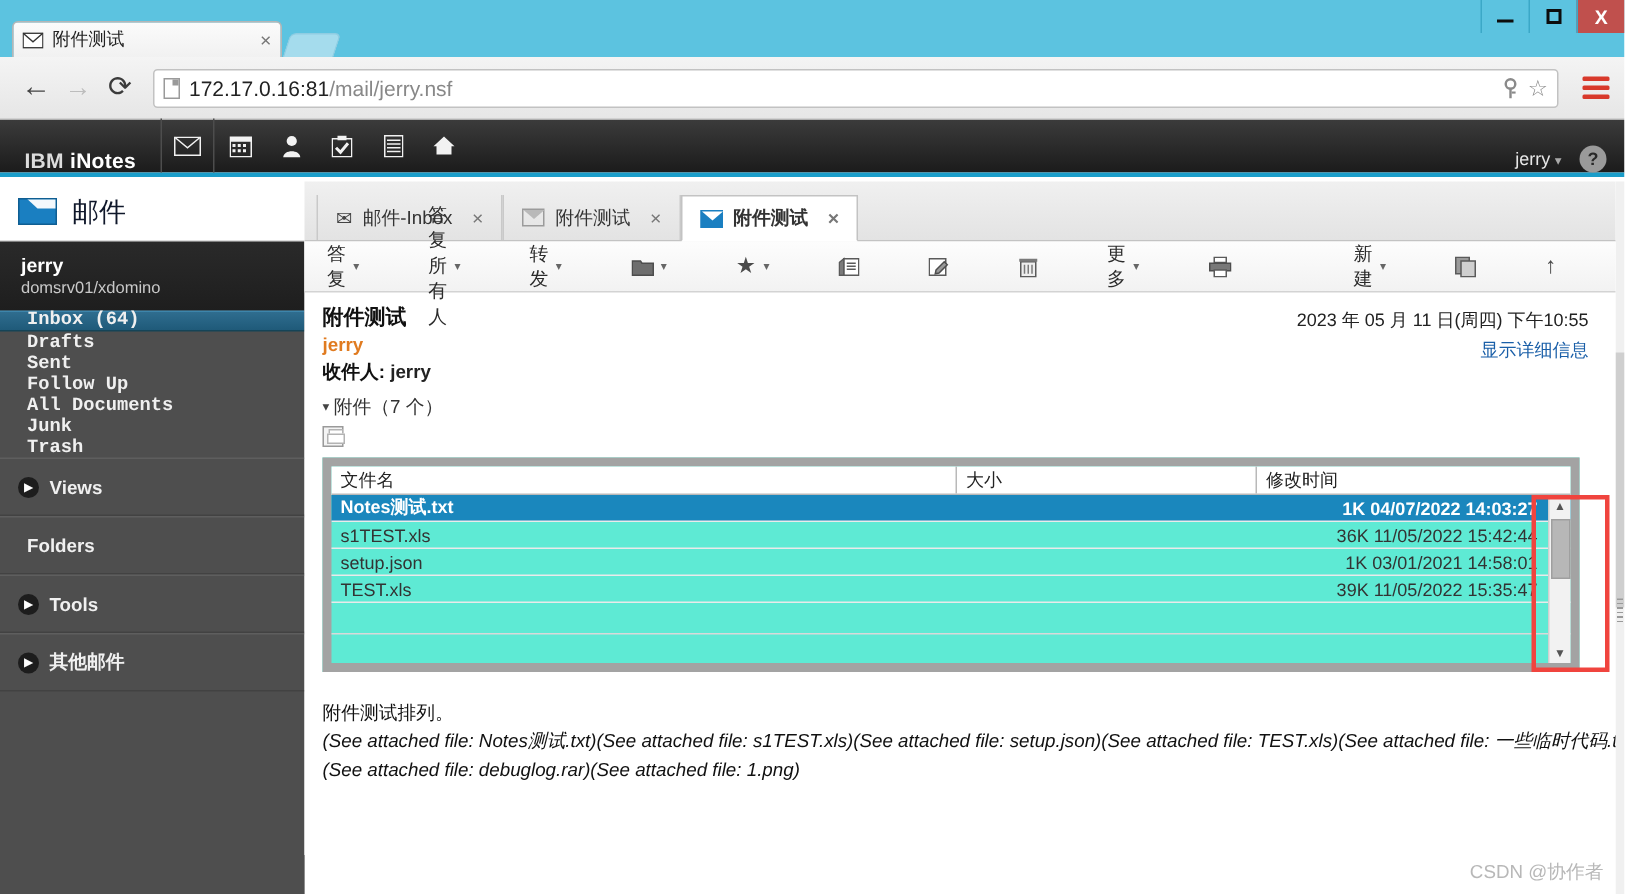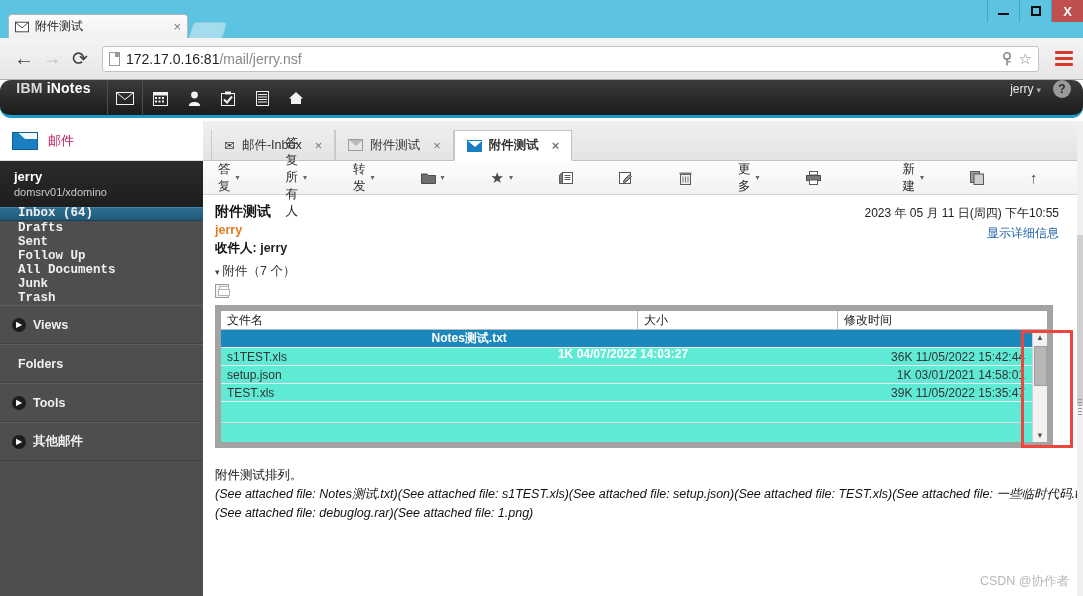--- a/index.html
+++ b/index.html
@@ -74,23 +74,22 @@
   .omni-right { margin-left: auto; display: flex; align-items: center; gap: 6px; }
   .key-icon { width: 12px; height: 14px; color: #888; }
   .star-icon { font-size: 15px; color: #8a8a8a; }
   .menu-icon { width: 18px; margin-left: 8px; display: flex; flex-direction: column; gap: 3px; }
   .menu-icon span { display: block; height: 3px; background: #d8392b; border-radius: 1px; }
 
   
   .inotes-header {
     position: absolute; top: 80px; left: 0; width: 1083px; height: 38px;
     background: linear-gradient(#3b3b3b, #1b1b1b);
-    display: flex; align-items: flex-start;
+    display: flex; align-items: flex-end;
     border-bottom: 3px solid #1a9dc9;
-    border-radius: 11px;
   }
   .brand {
     width: 107px; text-align: center; font-size: 14px; font-weight: bold; color: #fff;
     letter-spacing: .2px;
   }
   .brand .ibm { color: #dcdcdc; }
   .hdr-sep { width: 1px; height: 36px; background: #4d4d4d; }
   .hdr-icons { display: flex; align-items: center; }
   .hdr-ico {
     width: 34px; height: 35px; display: flex; align-items: center; justify-content: center;
@@ -113,21 +112,21 @@
   }
   .mailtitle .env {
     width: 26px; height: 18px; background: #1a7fc1; margin-right: 10px;
     position: relative; overflow: hidden; border: 1px solid #0f5e92;
   }
   .mailtitle .env:before {
     content:''; position: absolute; top: -6px; left: -1px; width: 26px; height: 18px;
     border-left: 13px solid transparent; border-right: 13px solid transparent;
     border-top: 12px solid #fff; opacity: .95;
   }
-  .mailtitle .txt { font-size: 13px; color: #be185d; }
+  .mailtitle .txt { font-size: 18px; color: #0f172a; }
 
   .sidebar {
     position: absolute; top: 161px; left: 0; width: 203px; height: 435px;
     background: #4e4e4e; color: #fff; overflow: hidden;
   }
   .userbox {
     background: linear-gradient(#2a2a2a, #1e1e1e); padding: 8px 14px 9px;
   }
   .userbox .uname { font-size: 13px; font-weight: bold; color: #fff; }
   .userbox .uorg { font-size: 11px; color: #c9c9c9; margin-top: 2px; }
@@ -212,21 +211,21 @@
 
   
   .grid-wrap { position: relative; margin-top: 7px; border: 6px solid #a3a3a3; background: #5eead4; width: 838px; }
   .grid-head { display: flex; height: 19px; background: #fff; border-bottom: 1px solid #b9b9b9; }
   .gh { font-size: 12px; color: #222; padding: 1px 6px; border-right: 1px solid #b9b9b9; }
   .gh.c1 { width: 417px; }
   .gh.c2 { width: 200px; }
   .gh.c3 { flex: 1; border-right: none; }
   .grid-body { position: relative; }
   .grow { display: flex; height: 18px; align-items: center; border-bottom: 1px solid #eaeaea; }
-  .grow.sel { background: #1a87bd; flex-direction: column; }
+  .grow.sel { background: #1a87bd; }
   .grow .fname { width: 417px; font-size: 12px; color: #333; padding-left: 6px; white-space: nowrap; }
   .grow.sel .fname { color: #fff; font-weight: bold; }
   .grow .meta { flex: 1; font-size: 12px; color: #333; text-align: right; padding-right: 22px; white-space: nowrap; }
   .grow.sel .meta { color: #fff; font-weight: bold; }
   .grow.filler { border-bottom: none; height: 20px; }
   .grid-pad { height: 20px; border-top: 1px solid #d9d9d9; }
 
   .gscroll {
     position: absolute; top: 19px; right: 0; width: 15px; bottom: 0;
     background: #f2f2f2; border-left: 1px solid #cfcfcf;

